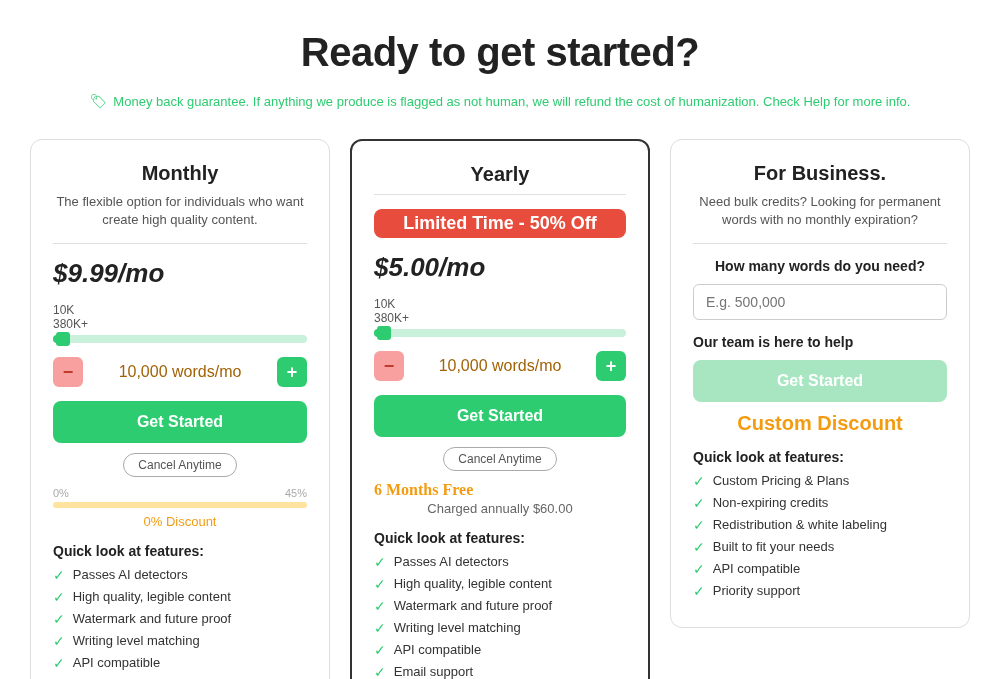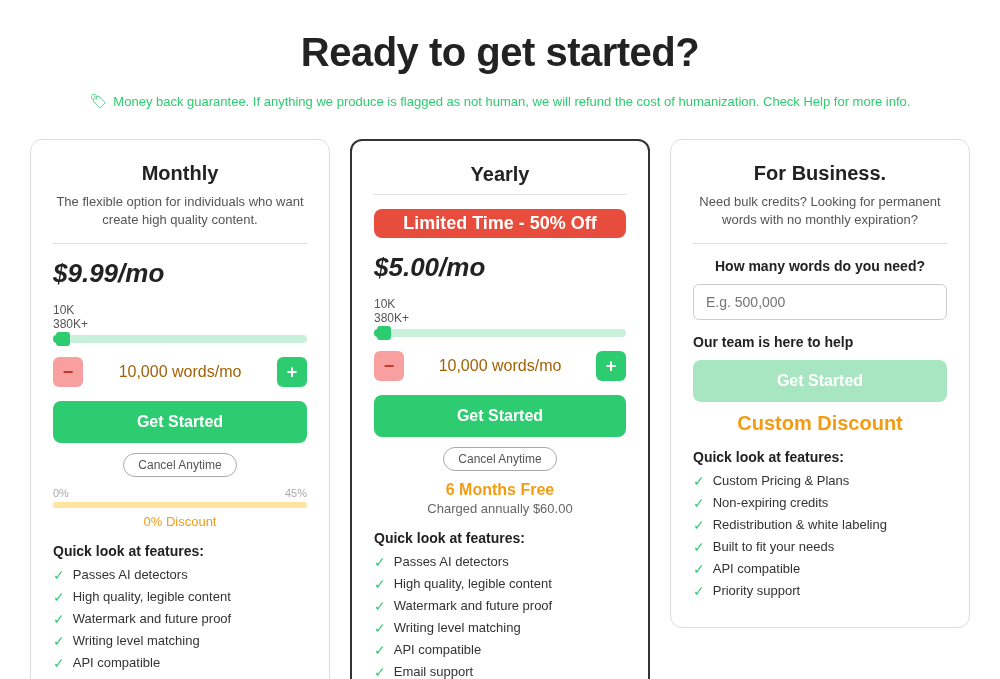--- a/index.html
+++ b/index.html
@@ -201,25 +201,25 @@
       border-radius: 3px;
       width: 0%;
     }
     .discount-text {
       text-align: center;
       font-size: 13px;
       font-weight: 400;
       color: #f39c12;
     }
     .months-free-text {
-      text-align: center;
       font-size: 16px;
       font-weight: 700;
       color: #f39c12;
       margin-bottom: 2px;
+      font-family: Liberation Serif, serif;
     }
     .charged-annually {
       text-align: center;
       font-size: 13px;
       color: #666;
       margin-bottom: 10px;
     }
     .features-section {
       margin-top: 14px;
     }

